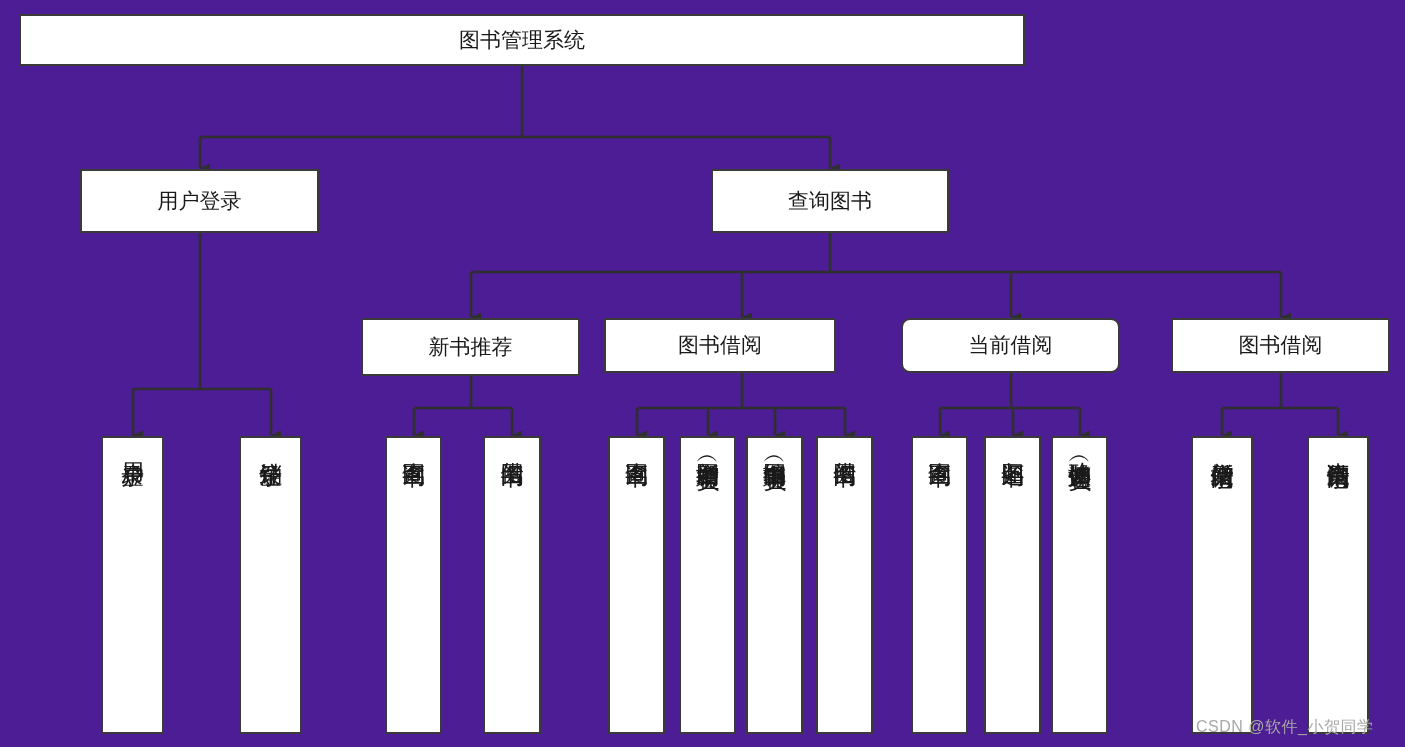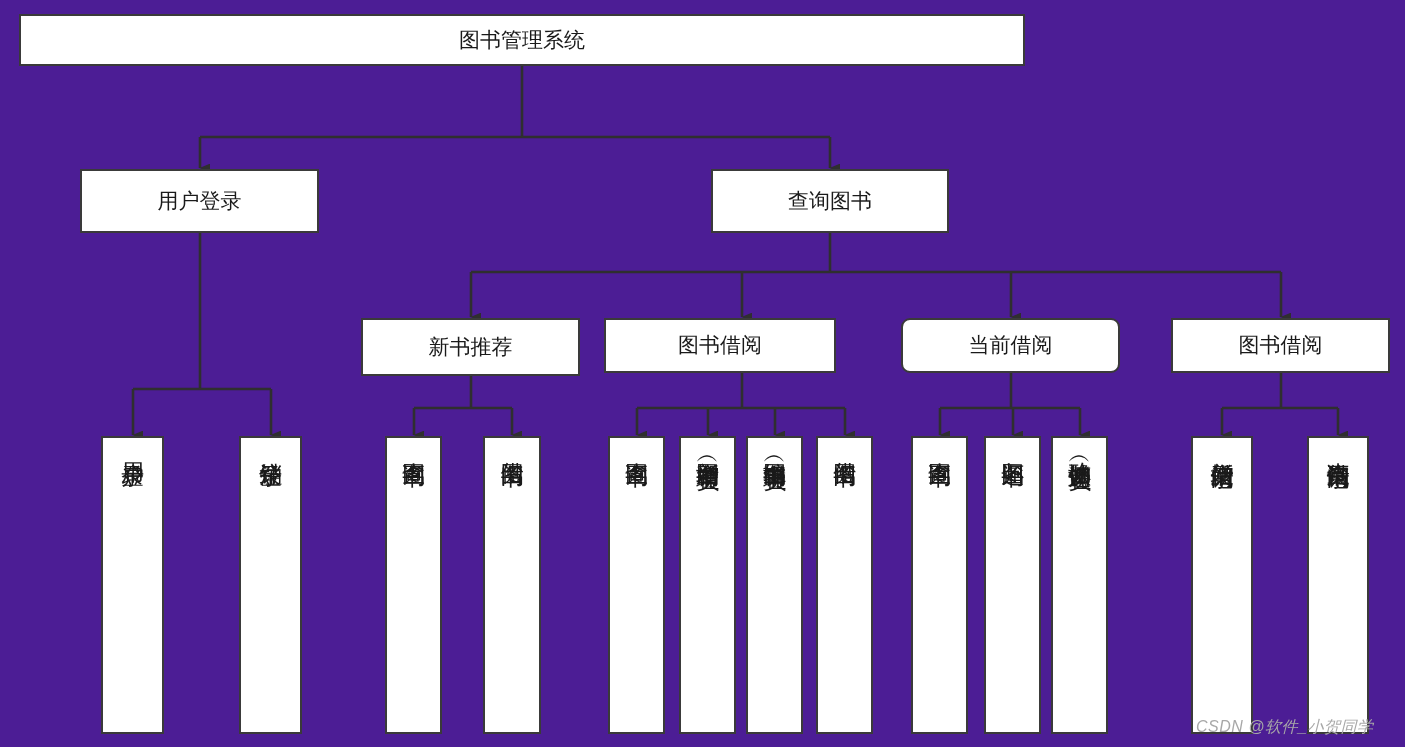--- a/index.html
+++ b/index.html
@@ -165,14 +165,14 @@
       <div class="node vertical" style="left: 1051px; top: 436px; width: 57px; height: 298px;">
         <span class="node-label">确认归还（管理员）</span>
       </div>
       <div class="node vertical" style="left: 1191px; top: 436px; width: 62px; height: 298px;">
         <span class="node-label">新增借阅记录</span>
       </div>
       <div class="node vertical" style="left: 1307px; top: 436px; width: 62px; height: 298px;">
         <span class="node-label">查询借阅记录</span>
       </div>
     </div>
-  <div class="watermark" style="left: 1196px; top: 717px; font-style: italic;">CSDN @软件_小贺同学</div>
+  <div class="watermark" style="left: 1196px; top: 717px;">CSDN @软件_小贺同学</div>
 </div>
 
 </body></html>

